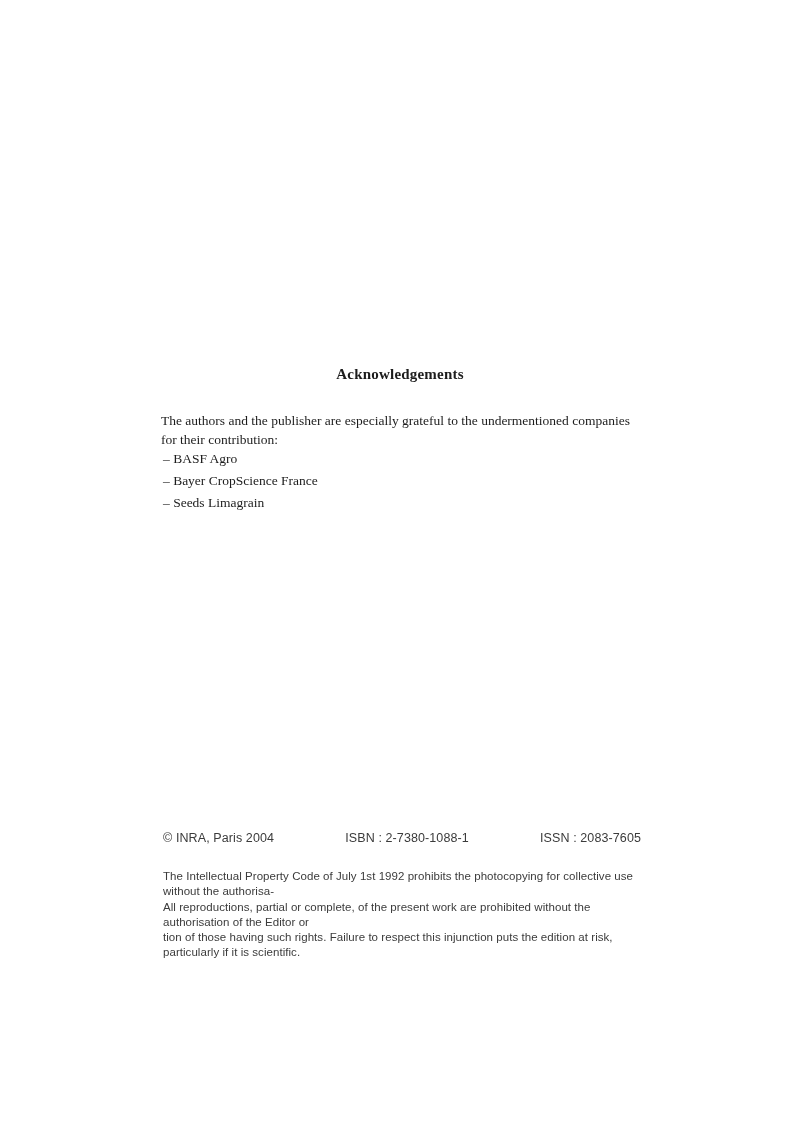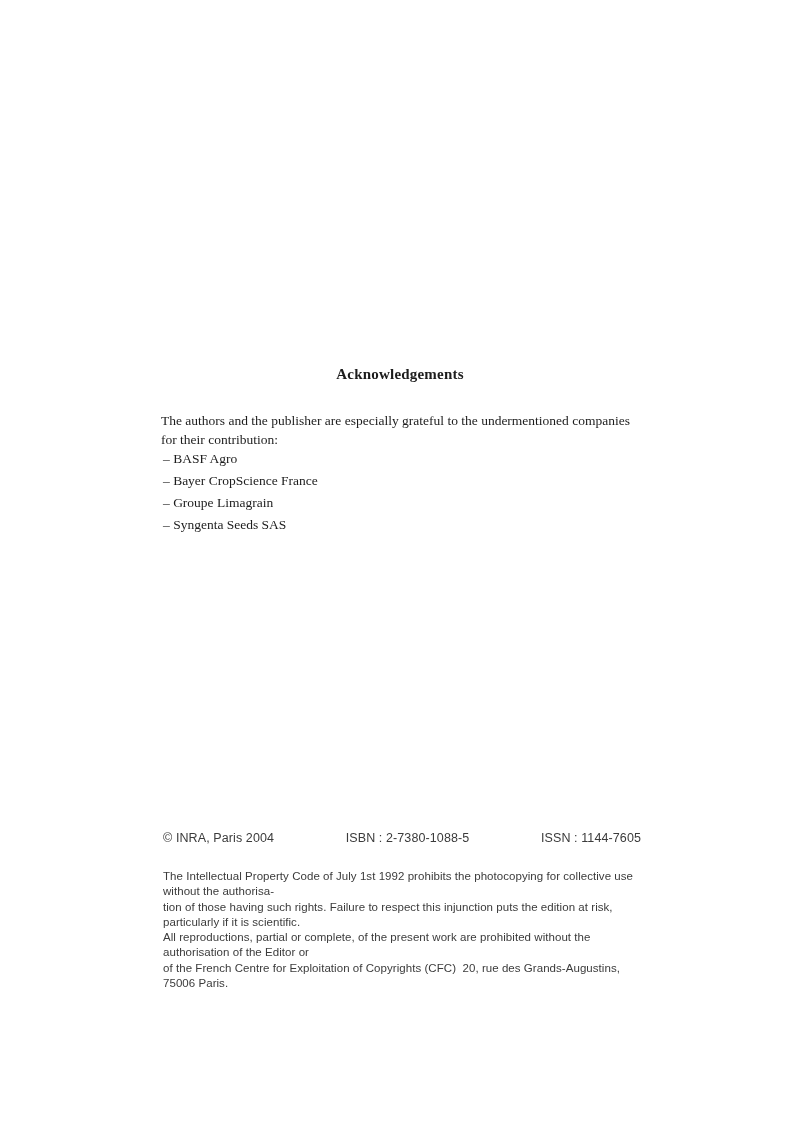--- a/index.html
+++ b/index.html
@@ -86,30 +86,28 @@
 
 <div class="page">
 
   <h1 class="heading">Acknowledgements</h1>
 
   <p class="intro">The authors and the publisher are especially grateful to the undermentioned companies for their contribution:</p>
 
   <ul class="contrib-list">
     <li>– BASF Agro</li>
     <li>– Bayer CropScience France</li>
-    <li>– Groupe Limagrain</li>
-    <li>– Syngenta Seeds SAS</li>
+    <li>– Seeds Limagrain</li>
   </ul>
 
   <div class="pub-row">
     <span>© INRA, Paris 2004</span>
-    <span>ISBN : 2-7380-1088-5</span>
-    <span>ISSN : 1144-7605</span>
+    <span>ISBN : 2-7380-1088-1</span>
+    <span>ISSN : 2083-7605</span>
   </div>
 
   <div class="legal">
     <div>The Intellectual Property Code of July 1st 1992 prohibits the photocopying for collective use without the authorisa-</div>
+    <div>All reproductions, partial or complete, of the present work are prohibited without the authorisation of the Editor or</div>
     <div>tion of those having such rights. Failure to respect this injunction puts the edition at risk, particularly if it is scientific.</div>
-    <div>All reproductions, partial or complete, of the present work are prohibited without the authorisation of the Editor or</div>
-    <div>of the French Centre for Exploitation of Copyrights (CFC)  20, rue des Grands-Augustins,  75006 Paris.</div>
   </div>
 
 </div>
 
 </body></html>

